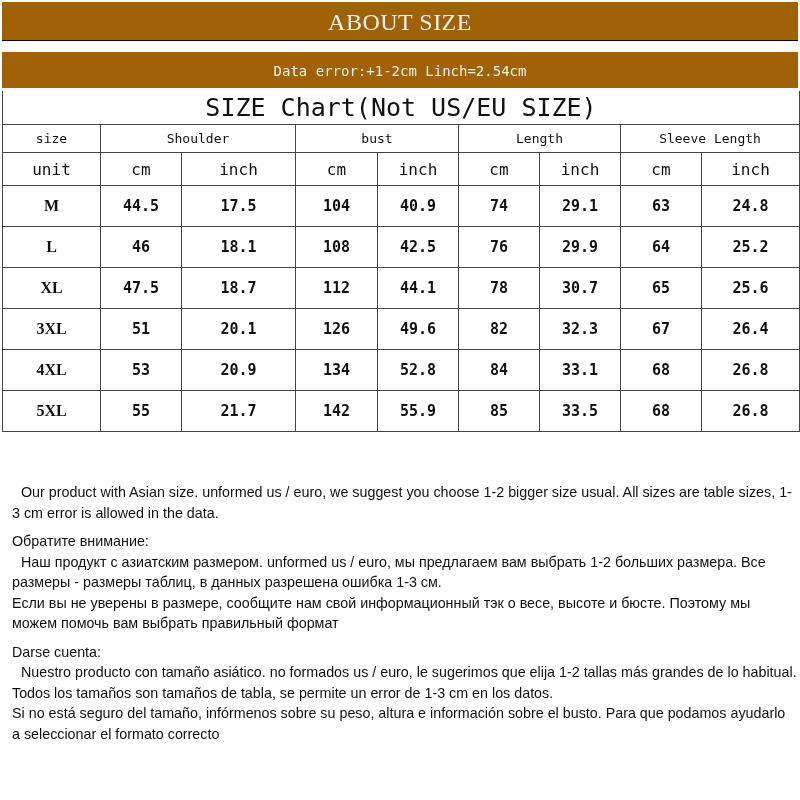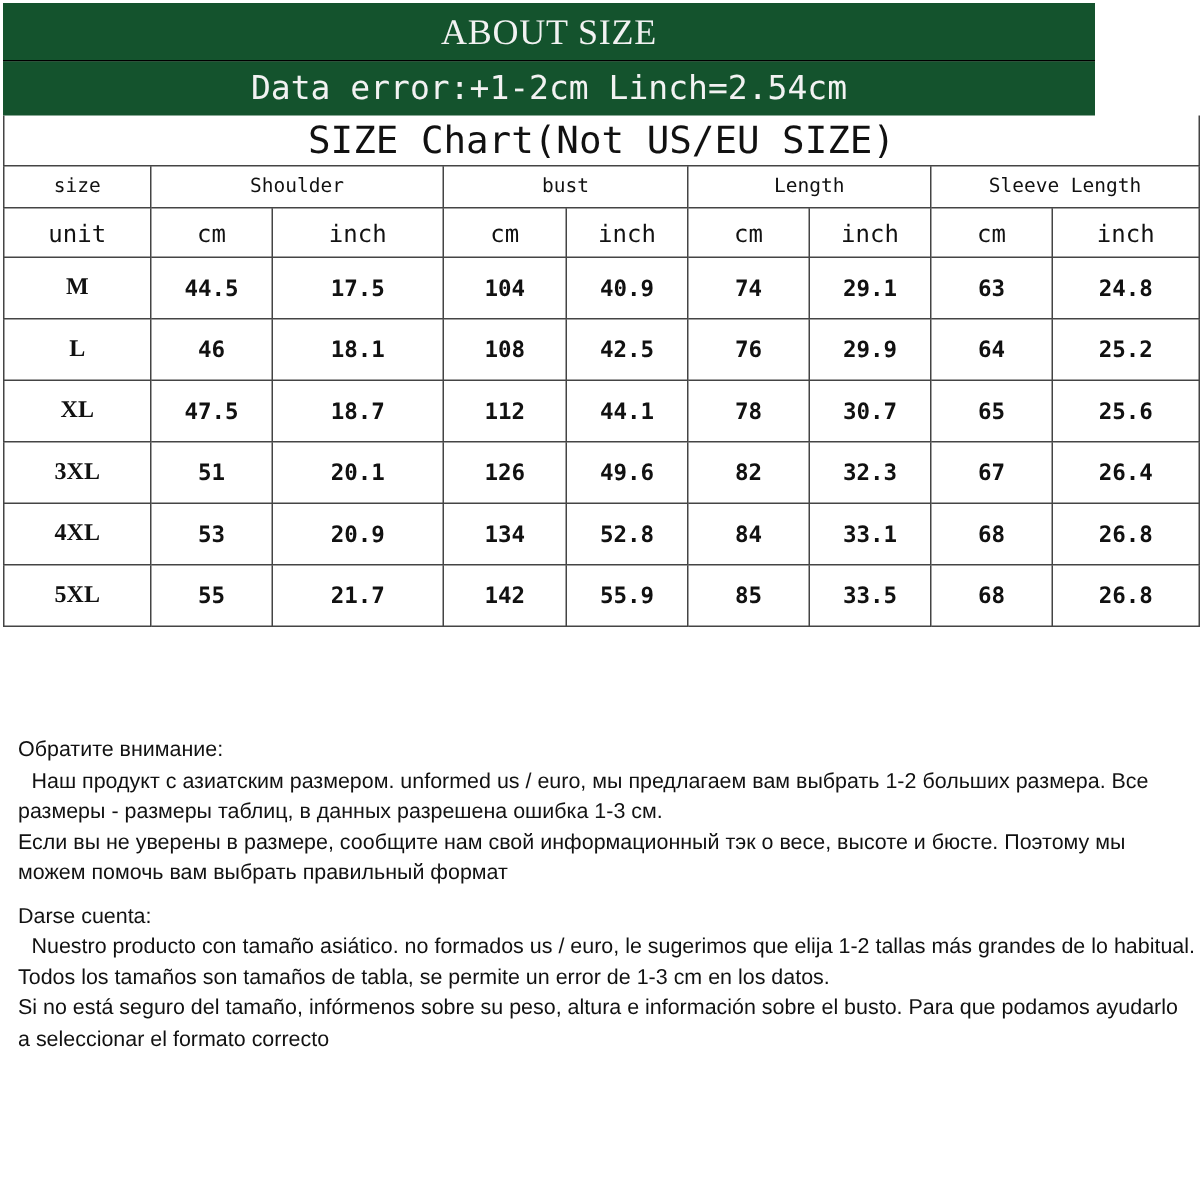--- a/index.html
+++ b/index.html
@@ -1,20 +1,20 @@
 <!DOCTYPE html>
 <html><head>
   <meta charset="utf-8">
   <style>
     html, body { margin: 0; padding: 0; background: #ffffff; }
     body { width: 800px; height: 800px; position: relative; overflow: hidden; font-family: "DejaVu Serif", serif; color: #111; }
-    .header-band { position: absolute; left: 2px; width: 728px; background: #14532d; color: #f2f2f2; text-align: center; font-family: "Liberation Serif", serif; }
+    .header-band { position: absolute; left: 2px; width: 796px; background: #a16207; color: #f2f2f2; text-align: center; font-family: "Liberation Serif", serif; }
     .band-title { top: 2px; height: 38px; line-height: 40px; font-size: 24px; letter-spacing: 0.5px; border-bottom: 1px solid #000; }
-    .band-sub { top: 41px; height: 36px; line-height: 38px; font-size: 22px; font-family: "DejaVu Sans Mono", monospace; letter-spacing: 0px; }
-    table.size-table { position: absolute; left: 2px; top: 77px; width: 797px; border-collapse: collapse; table-layout: fixed; }
+    .band-sub { top: 52px; height: 36px; line-height: 38px; font-size: 14px; font-family: "DejaVu Sans Mono", monospace; letter-spacing: 0px; }
+    table.size-table { position: absolute; left: 2px; top: 91px; width: 797px; border-collapse: collapse; table-layout: fixed; }
     .size-table td { border: 1.5px solid #444; text-align: center; padding: 0; font-family: "DejaVu Sans Mono", monospace; }
     .size-table .title-cell { height: 33px; font-size: 25px; font-family: "DejaVu Sans Mono", monospace; letter-spacing: 0px; border-top: none; }
     .size-table .hdr td { height: 27px; font-size: 13px; }
     .size-table .unit td { height: 32px; font-size: 16px; }
     .size-table .data td { height: 40px; font-size: 15px; font-weight: bold; }
     .size-table .data td.sz { font-family: "Liberation Serif", serif; font-size: 16px; }
     .notes { position: absolute; left: 12px; top: 482px; width: 785px; font-family: "Liberation Sans", sans-serif; font-size: 14.3px; line-height: 20.5px; color: #111; }
     .notes p { margin: 0; }
     .notes .indent { text-indent: 9px; }
     .notes .block { margin-bottom: 8px; }
@@ -124,20 +124,21 @@
     <td>85</td>
     <td>33.5</td>
     <td>68</td>
     <td>26.8</td>
   </tr>
 </tbody>
   </table>
 
 <div class="notes">
   <div class="block">
+    <p class="indent">Our product with Asian size. unformed us / euro, we suggest you choose 1-2 bigger size usual. All sizes are table sizes, 1-3 cm error is allowed in the data.</p>
   </div>
   <div class="block">
     <p class="heading">Обратите внимание:</p>
     <p class="indent">Наш продукт с азиатским размером. unformed us / euro, мы предлагаем вам выбрать 1-2 больших размера. Все размеры - размеры таблиц, в данных разрешена ошибка 1-3 см.</p>
     <p>Если вы не уверены в размере, сообщите нам свой информационный тэк о весе, высоте и бюсте. Поэтому мы можем помочь вам выбрать правильный формат</p>
   </div>
   <div class="block">
     <p class="heading">Darse cuenta:</p>
     <p class="indent">Nuestro producto con tamaño asiático. no formados us / euro, le sugerimos que elija 1-2 tallas más grandes de lo habitual. Todos los tamaños son tamaños de tabla, se permite un error de 1-3 cm en los datos.</p>
     <p>Si no está seguro del tamaño, infórmenos sobre su peso, altura e información sobre el busto. Para que podamos ayudarlo a seleccionar el formato correcto</p>

